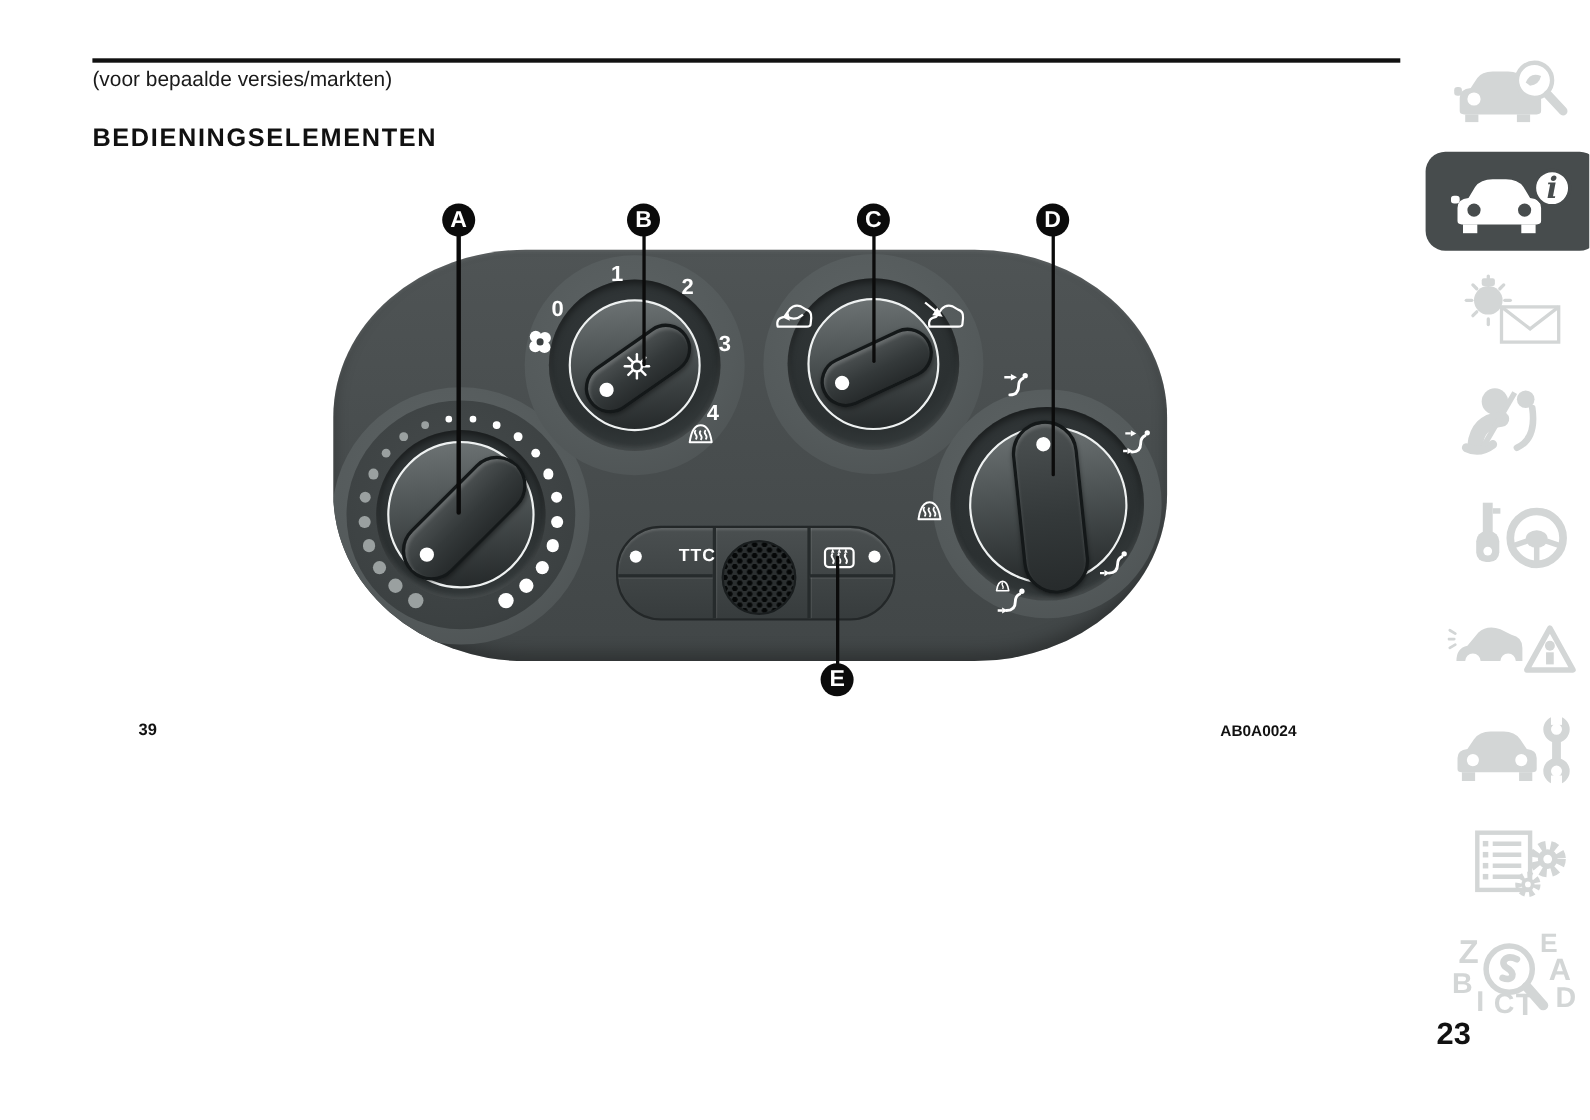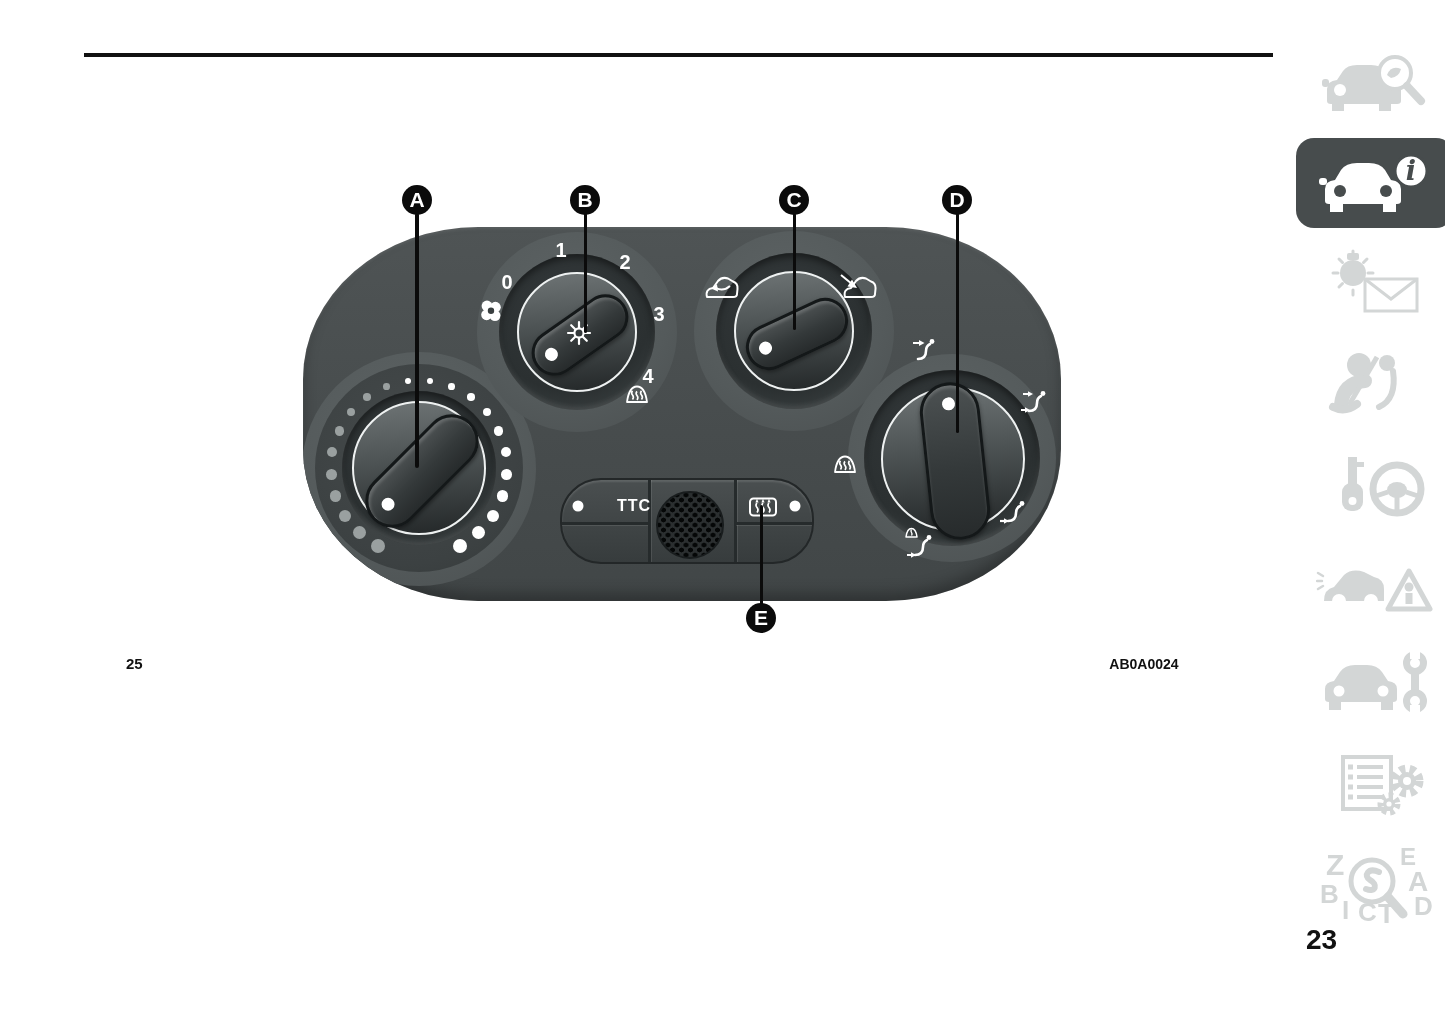--- a/index.html
+++ b/index.html
@@ -53,20 +53,22 @@
 8;border-radius:18px;display:flex;align-items:center;justify-content:center;color:#d3d6d6;}
   .sb-item.active{background:#474c4d;border-color:#474c4d;color:#fff;}
   .sb-item svg{display:block;}
 </style>
 </head>
 <body>
 
 <div id="page">
 
   <div class="rule"></div>
+  <div class="subtitle">(voor bepaalde versies/markten)</div>
+  <div class="heading">BEDIENINGSELEMENTEN</div>
 
   <div id="panel">
 
     <div class="circ mount" style="left:-1px;top:125px;width:234px;height:234px;"></div>
     <div class="circ" id="dotring" style="left:12px;top:137px;width:208px;height:208px;background:radial-gradient(circle at 45% 38%,#454a4b 0%,#3c4142 70%,#343939 100%);">
         <div style="position: absolute; border-radius: 50%; width: 14px; height: 14px; left: 55.6865px; top: 174.699px; background: rgb(154, 160, 160);"></div>
         <div style="position: absolute; border-radius: 50%; width: 13.1905px; height: 13.1905px; left: 37.9798px; top: 162.31px; background: rgb(154, 160, 160);"></div>
         <div style="position: absolute; border-radius: 50%; width: 12.381px; height: 12.381px; left: 24.0464px; top: 145.799px; background: rgb(154, 160, 160);"></div>
         <div style="position: absolute; border-radius: 50%; width: 11.5714px; height: 11.5714px; left: 14.7967px; top: 126.241px; background: rgb(154, 160, 160);"></div>
         <div style="position: absolute; border-radius: 50%; width: 10.7619px; height: 10.7619px; left: 10.8437px; top: 104.904px; background: rgb(154, 160, 160);"></div>
@@ -234,21 +236,21 @@
   <div class="callout-line" style="left:792.5px;top:213px;height:117px;"></div>
   <div class="callout-line" style="left:955.5px;top:213px;height:220px;"></div>
   <div class="callout-line" style="left:759.5px;top:505px;height:100px;"></div>
 
   <div class="callout-circle" style="left:402px;top:185px;">A</div>
   <div class="callout-circle" style="left:570px;top:185px;">B</div>
   <div class="callout-circle" style="left:779px;top:185px;">C</div>
   <div class="callout-circle" style="left:942px;top:185px;">D</div>
   <div class="callout-circle" style="left:746px;top:603px;">E</div>
 
-  <div class="fignum">25</div>
+  <div class="fignum">39</div>
   <div class="figcode">AB0A0024</div>
   <div class="pagenum">23</div>
 
   <div class="sb-item" style="top:38px;">
     <svg width="112" height="68" viewBox="0 0 112 68">
       <rect x="3" y="30" width="7" height="8" rx="3" fill="currentColor"></rect>
       <path d="M8,52 L8,40 Q8,32 18,31 L24,22 Q28,16 38,16 L52,16 Q62,16 66,22 L72,31 Q82,32 82,40 L82,52 Q82,55 78,55 L12,55 Q8,55 8,52 Z" fill="currentColor"></path>
       <circle cx="21" cy="41" r="6" fill="#fff"></circle>
       <rect x="13" y="55" width="12" height="7" fill="currentColor"></rect>
         <rect x="60" y="55" width="12" height="7" fill="currentColor"></rect>

